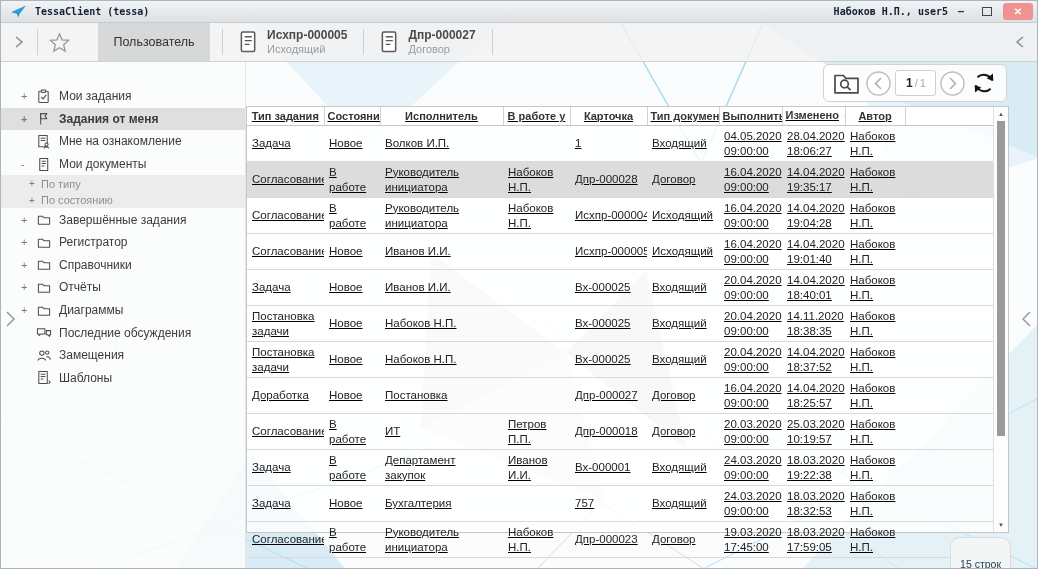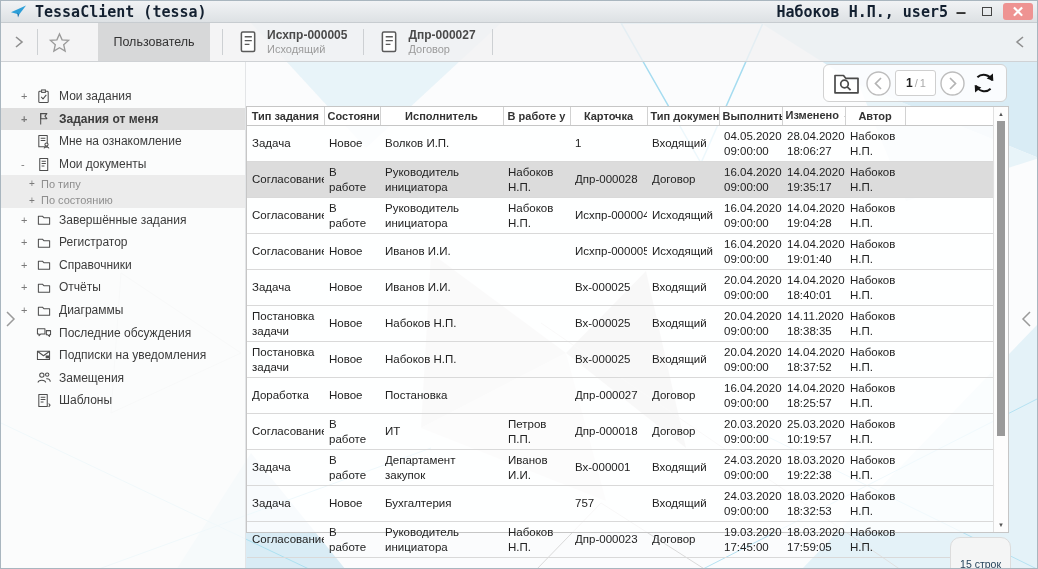--- a/index.html
+++ b/index.html
@@ -1,21 +1,21 @@
 <!DOCTYPE html>
 <html><head>
 <meta charset="utf-8">
 <style>
   html,body{margin:0;padding:0;background:#cfd6da;font-family:"Liberation Sans",sans-serif;}
   .window{position:relative;width:1038px;height:569px;background:#fbfcfd;border:1px solid #a9b6bf;
           box-sizing:border-box;overflow:hidden;}
   
   .titlebar{position:absolute;left:0;top:0;right:0;height:22px;display:flex;align-items:center;
             background:linear-gradient(#f1f3f5,#dde1e4);border-bottom:1px solid #c7ccd0;
-            font-family:"DejaVu Sans Mono",monospace;font-size:15px;font-weight:bold;color:#132030;
+            font-family:"DejaVu Sans Mono",monospace;font-size:10px;font-weight:bold;color:#132030;
             padding:0 4px;box-sizing:border-box;z-index:50;}
   .titlebar .logo{margin:0 8px 0 6px;display:flex;align-items:center;}
   .titlebar .spacer{flex:1;}
   .win-btn{display:flex;align-items:center;justify-content:center;width:26px;height:17px;cursor:pointer;
            color:#333;font-weight:bold;}
   .max-box{width:8px;height:7px;border:1.5px solid #444;display:inline-block;}
   .close-btn{background:#ee9392;border-radius:3px;color:#fff;width:30px;margin-left:3px;font-family:"Liberation Sans",sans-serif;}
   
   .main{position:absolute;left:0;top:22px;right:0;bottom:0;overflow:hidden;}
   .poly-bg{position:absolute;left:0;top:0;}
@@ -46,21 +46,21 @@
   .toolbar{position:absolute;top:3px;right:30px;width:184px;height:38px;background:rgba(255,255,255,0.85);
            border:1px solid #d2d2d2;border-radius:6px;display:flex;align-items:center;gap:3px;
            padding:0 7px;box-sizing:border-box;}
   .tool-btn{display:flex;align-items:center;justify-content:center;cursor:pointer;}
   .page-box{width:42px;height:24px;border:1px solid #cfcfcf;border-radius:3px;background:#fff;
             display:flex;align-items:center;justify-content:center;font-size:12px;gap:2px;}
   .page-box .cur{color:#222;font-weight:bold;}
   .page-box .sep,.page-box .tot{color:#a9a9a9;font-size:11px;}
   
   .grid{position:absolute;left:0;top:45px;width:763px;height:427px;background:rgba(255,255,255,0.80);
-        border:1px solid #c6c6c6;box-sizing:border-box;}
+        border:1px solid #c6c6c6;box-sizing:border-box;text-decoration:underline;}
   .grid table{border-collapse:collapse;table-layout:fixed;width:748px;}
   .grid th{height:18px;font-size:11px;font-weight:bold;color:#333;border-right:1px solid #d2d2d2;
            border-bottom:1px solid #c6c6c6;padding:0 3px;text-align:center;white-space:nowrap;
            overflow:hidden;background:rgba(255,255,255,0.9);cursor:pointer;}
   .grid th.filler{border-right:none;}
   .grid td{height:33px;font-size:11.5px;color:#222;padding:1px 5px;border-bottom:1px solid #d9d9d9;
            vertical-align:middle;line-height:1.3;overflow:hidden;}
   .grid tr.selected td{background:#dcdcdc;}
   .sort-ch{margin-left:5px;vertical-align:middle;}
   
@@ -267,31 +267,20 @@
   </div>
         <div class="side-item">
     <span class="expander"></span>
     <span class="icon">
             <svg width="16" height="15" viewBox="0 0 17 16">
               <path d="M1.5 4h8v5.5H5.2L3.2 11.4V9.5H1.5z" stroke="#4d4d4d" stroke-width="1.1" fill="none" stroke-linejoin="round"></path>
               <path d="M11 6h4.5v4.5h-1.2v1.7l-1.7-1.7H11z" stroke="#4d4d4d" stroke-width="1.1" fill="none" stroke-linejoin="round"></path>
             </svg>
           </span>
     <span class="lbl">Последние обсуждения</span>
-  </div>
-        <div class="side-item">
-    <span class="expander"></span>
-    <span class="icon">
-            <svg width="15" height="14" viewBox="0 0 16 15">
-              <rect x="1.5" y="3.5" width="13" height="8.8" stroke="#4d4d4d" stroke-width="1.1" fill="none" stroke-linejoin="round"></rect>
-              <path d="M1.5 3.5L8 8.3l6.5-4.8" stroke="#4d4d4d" stroke-width="1.1" fill="none" stroke-linejoin="round"></path>
-              <rect x="10.3" y="8" width="3.6" height="3" fill="#4d4d4d"></rect>
-            </svg>
-          </span>
-    <span class="lbl">Подписки на уведомления</span>
   </div>
         <div class="side-item">
     <span class="expander"></span>
     <span class="icon">
             <svg width="16" height="15" viewBox="0 0 16 16">
               <circle cx="5.7" cy="5.4" r="2.3" stroke="#4d4d4d" stroke-width="1.1" fill="none" stroke-linejoin="round"></circle>
               <path d="M1.6 13.3c.5-3.2 7.7-3.2 8.2 0" stroke="#4d4d4d" stroke-width="1.1" fill="none" stroke-linejoin="round"></path>
               <circle cx="11.4" cy="4.9" r="1.8" stroke="#4d4d4d" stroke-width="1.1" fill="none" stroke-linejoin="round"></circle>
               <path d="M10.4 9.3c2.6-.4 4.3 1 4.3 3.3" stroke="#4d4d4d" stroke-width="1.1" fill="none" stroke-linejoin="round"></path>
             </svg>

